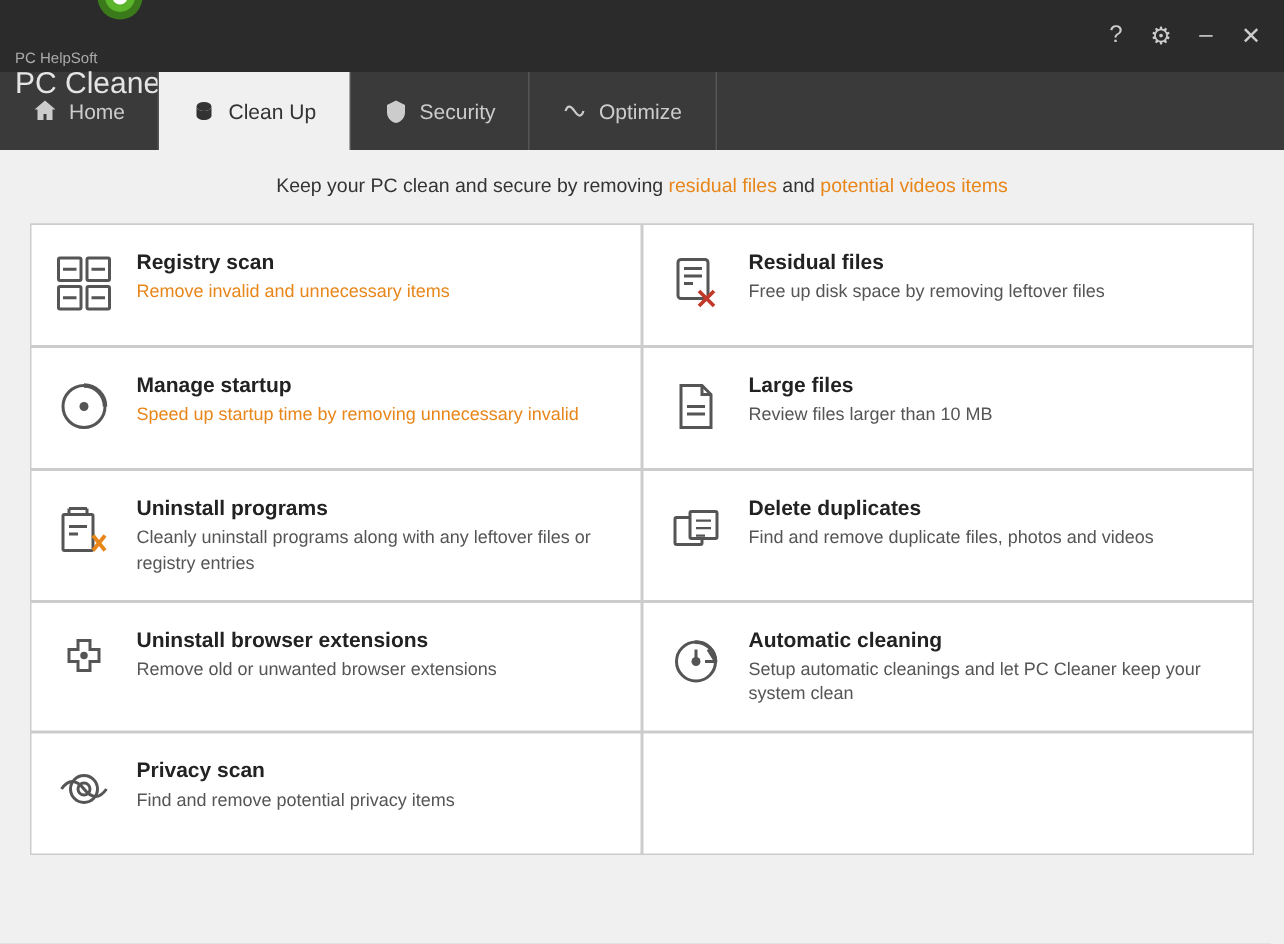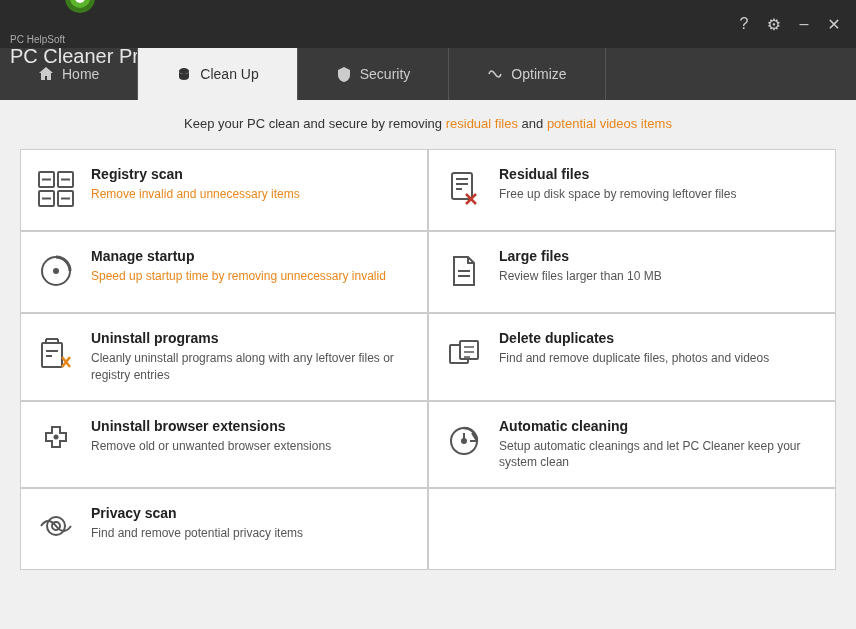--- a/index.html
+++ b/index.html
@@ -64,21 +64,21 @@
     .nav-bar {
       background: #3a3a3a;
       height: 52px;
       display: flex;
       align-items: stretch;
     }
     .nav-tab {
       display: flex;
       align-items: center;
       gap: 8px;
-      padding: 0 38px;
+      padding: 0 22px;
       color: #ccc;
       font-size: 14px;
       cursor: pointer;
       border-right: 1px solid #555;
       transition: background 0.15s;
       white-space: nowrap;
     }
     .nav-tab.active {
       background: #f0f0f0;
       color: #333;

